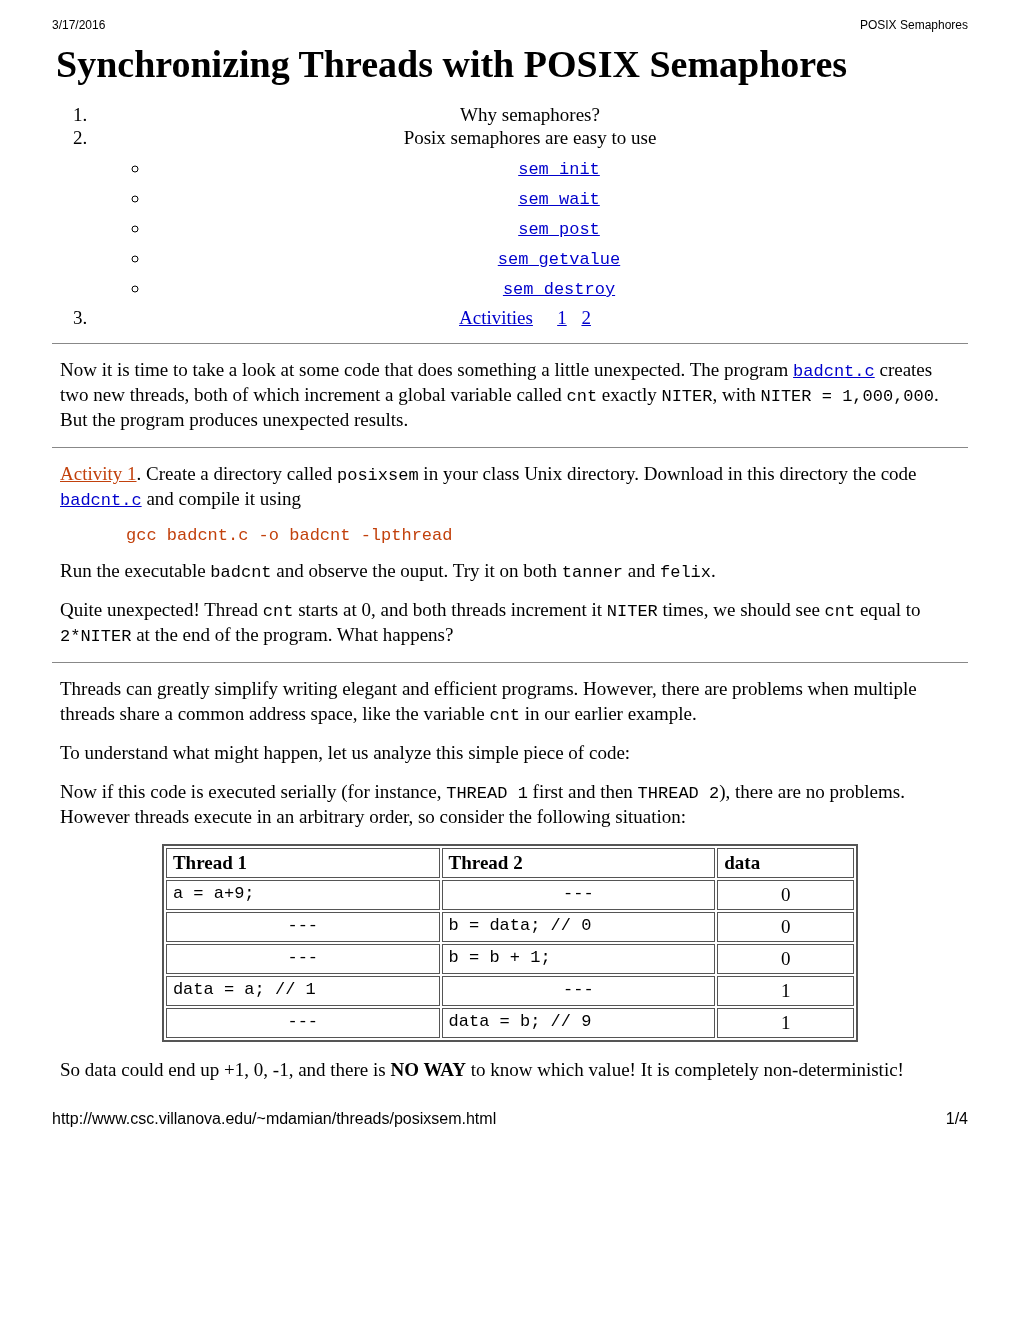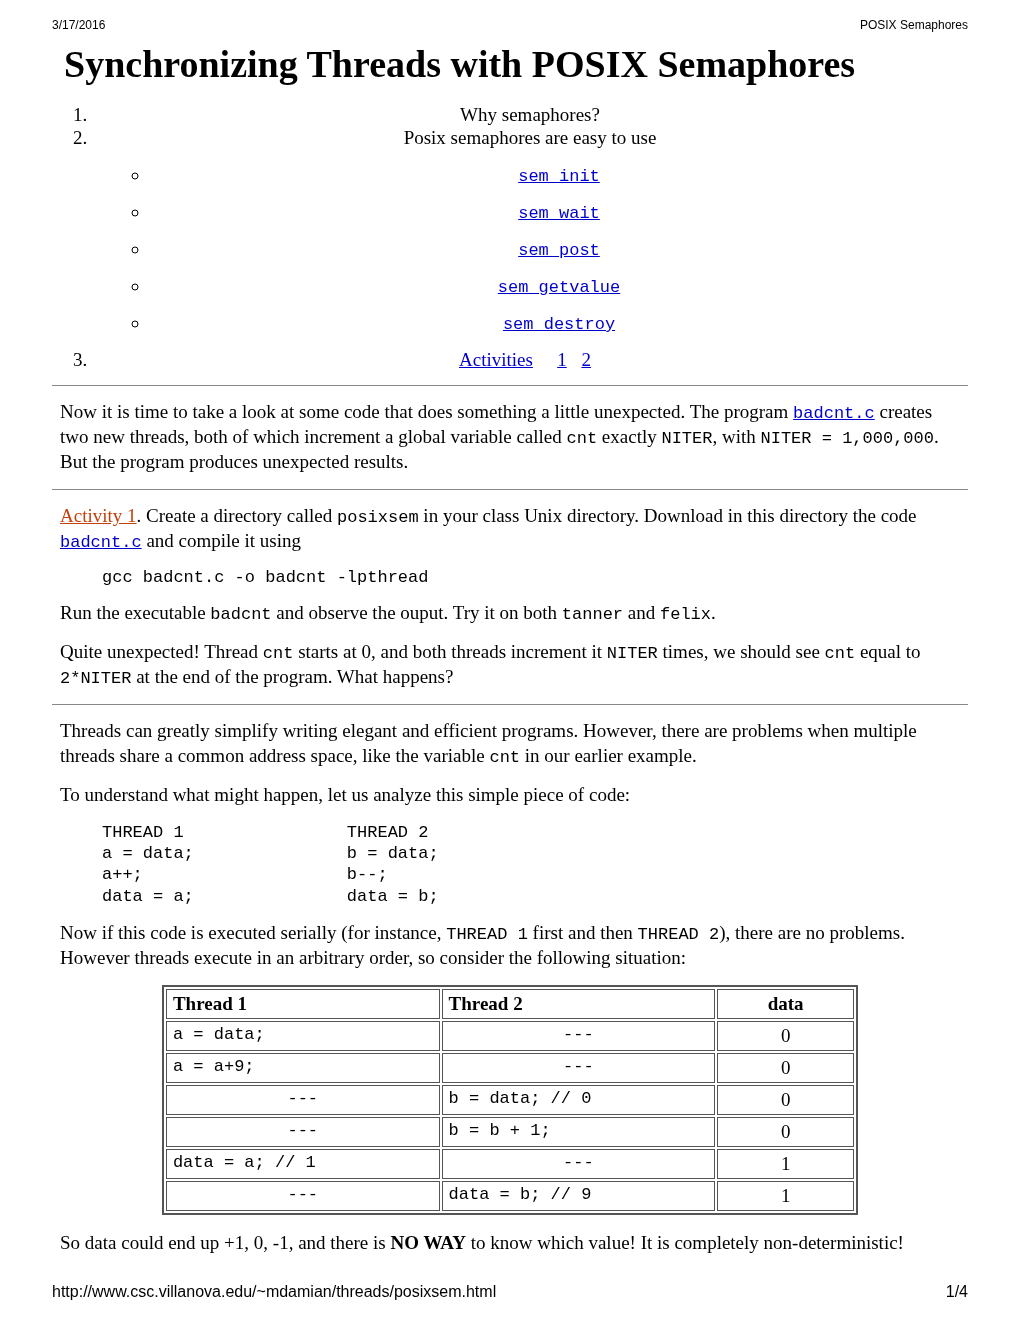--- a/index.html
+++ b/index.html
@@ -27,39 +27,39 @@
     display: flex;
     justify-content: space-between;
     font-family: Arial, sans-serif;
     font-size: 16px;
     color: #000;
     margin-top: 28px;
   }
   h1 {
     font-size: 38px;
     font-weight: bold;
-    margin: 10px 0 18px 12px;
+    margin: 10px 0 18px 4px;
     text-align: left;
   }
   ol.top {
     margin: 4px 0 10px 0;
     padding-left: 40px;
     text-align: center;
   }
   ol.top > li {
     margin: 1px 0;
     font-size: 19px;
   }
   ul.sub {
     list-style-type: circle;
     margin: 2px 0 2px 0;
     padding-left: 58px;
   }
   ul.sub li {
-    margin: 15px 0;
+    margin: 8px 0;
   }
   a {
     color: #0000cc;
     text-decoration: underline;
   }
   a.mono {
     font-family: "Courier New", monospace;
     font-size: 17px;
   }
   span.mono, code.mono {
@@ -70,22 +70,22 @@
   hr {
     border: none;
     border-top: 1px solid #888;
     margin: 14px 0;
   }
   p { margin: 14px 8px; line-height: 1.3; }
   .redlab { color: #c2410c; text-decoration: underline; }
   .gcc {
     font-family: "Courier New", monospace;
     font-size: 17px;
-    color: #000000;
-    margin-left: 50px;
+    color: #c2410c;
+    margin-left: 74px;
     display: block;
   }
   pre.codeblock {
     font-family: "Courier New", monospace;
     font-size: 17px;
     margin: 14px 0 14px 50px;
     line-height: 1.25;
     white-space: pre;
   }
   table.tt {
@@ -98,21 +98,21 @@
   table.tt th, table.tt td {
     border: 1px solid #555;
     padding: 3px 6px;
     vertical-align: top;
   }
   table.tt th {
     font-weight: bold;
     text-align: left;
     font-size: 19px;
   }
-  table.tt th:last-child { text-align: center; }
+  table.tt th:last-child { text-align: left; }
   table.tt td.code {
     font-family: "Courier New", monospace;
     font-size: 17px;
     text-align: left;
   }
   table.tt td.centercode {
     font-family: "Courier New", monospace;
     font-size: 17px;
     text-align: center;
   }
@@ -178,49 +178,40 @@
   </p>
 
   <hr>
 
   <p>
     <span>Threads can greatly simplify writing elegant and efficient programs. However, there are problems when multiple threads share a common address space, like the variable </span><span class="mono">cnt</span><span> in our earlier example.</span>
   </p>
 
   <p>To understand what might happen, let us analyze this simple piece of code:</p>
 
-  <pre class="codeblock">THREAD 1                THREAD 2
-a = data;               b = data;
-a++;                    b--;
-data = a;               data = b;</pre>
 
   <p>
     <span>Now if this code is executed serially (for instance, </span><span class="mono">THREAD 1</span><span> first and then </span><span class="mono">THREAD 2</span><span>), there are no problems. However threads execute in an arbitrary order, so consider the following situation:</span>
   </p>
 
   <table class="tt">
     <colgroup>
         <col class="c1">
         <col class="c2">
         <col class="c3">
       </colgroup>
     <thead>
       <tr>
         <th>Thread 1</th>
         <th>Thread 2</th>
         <th>data</th>
       </tr>
     </thead>
     <tbody id="tbody">
         <tr>
-          <td class="code">a = data;</td>
-          <td class="centercode">---</td>
-          <td class="data">0</td>
-        </tr>
-        <tr>
           <td class="code">a = a+9;</td>
           <td class="centercode">---</td>
           <td class="data">0</td>
         </tr>
         <tr>
           <td class="centercode">---</td>
           <td class="code">b = data;  // 0</td>
           <td class="data">0</td>
         </tr>
         <tr>

